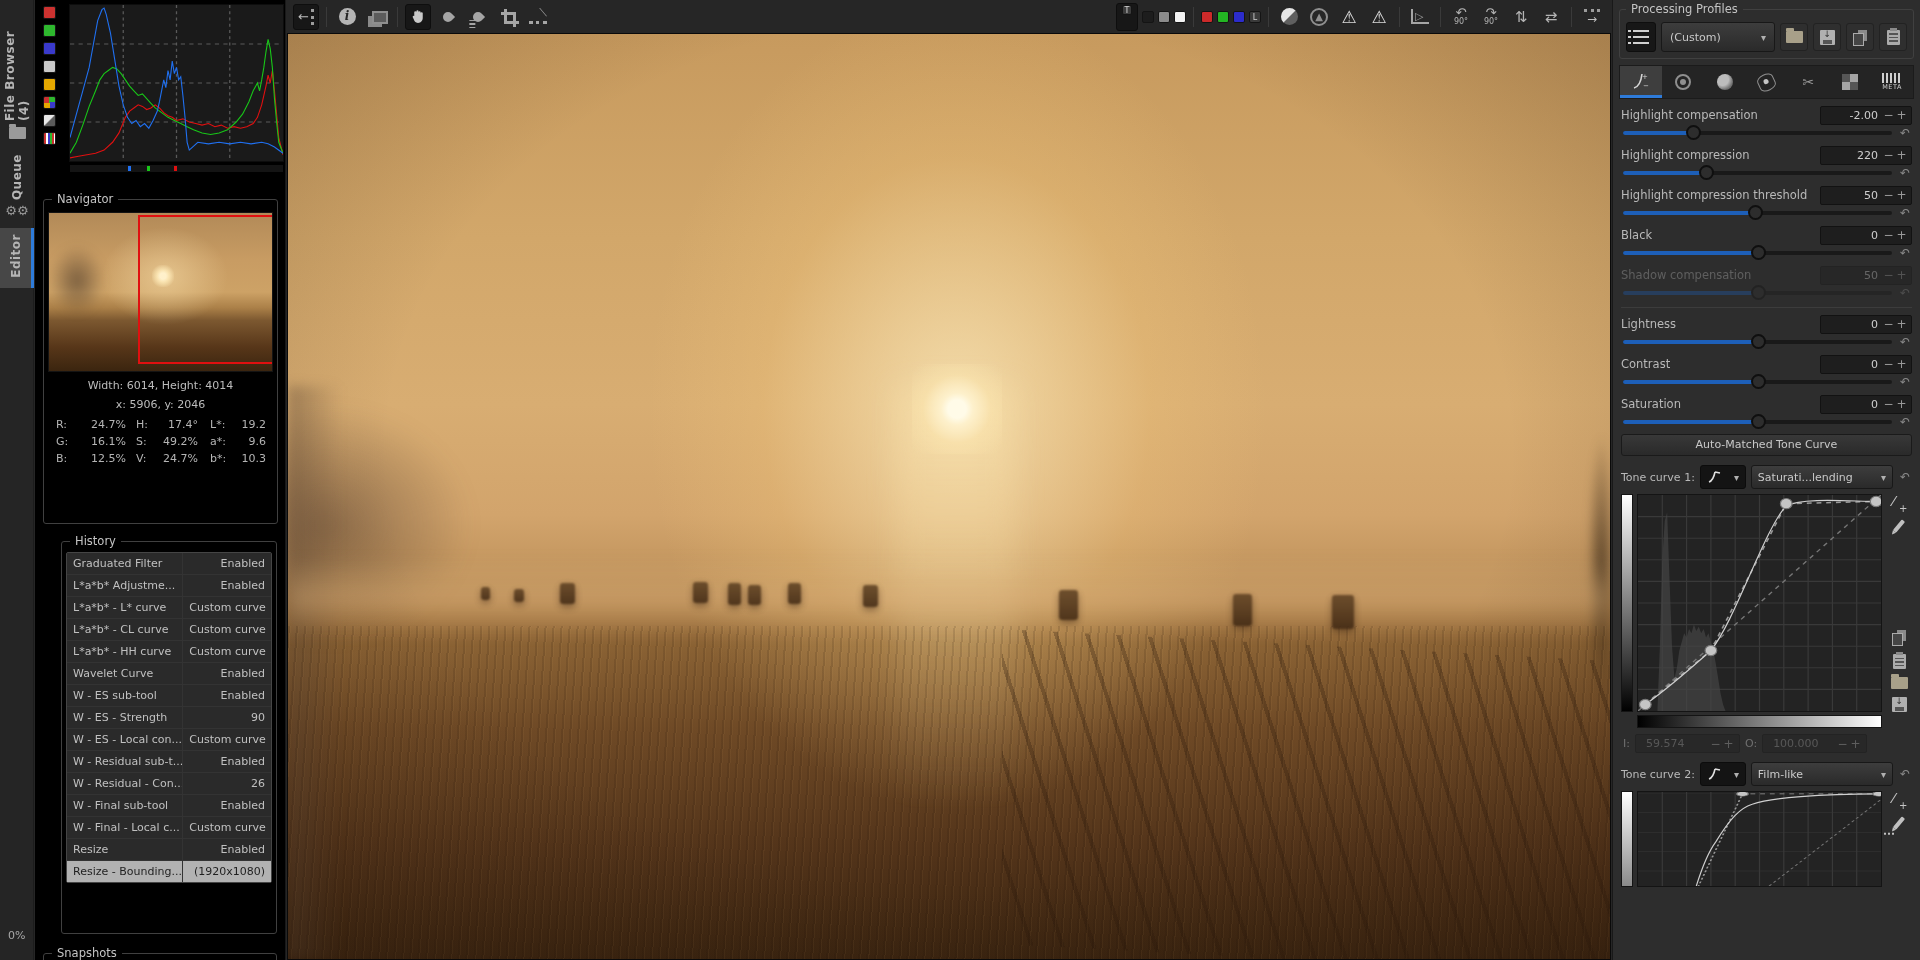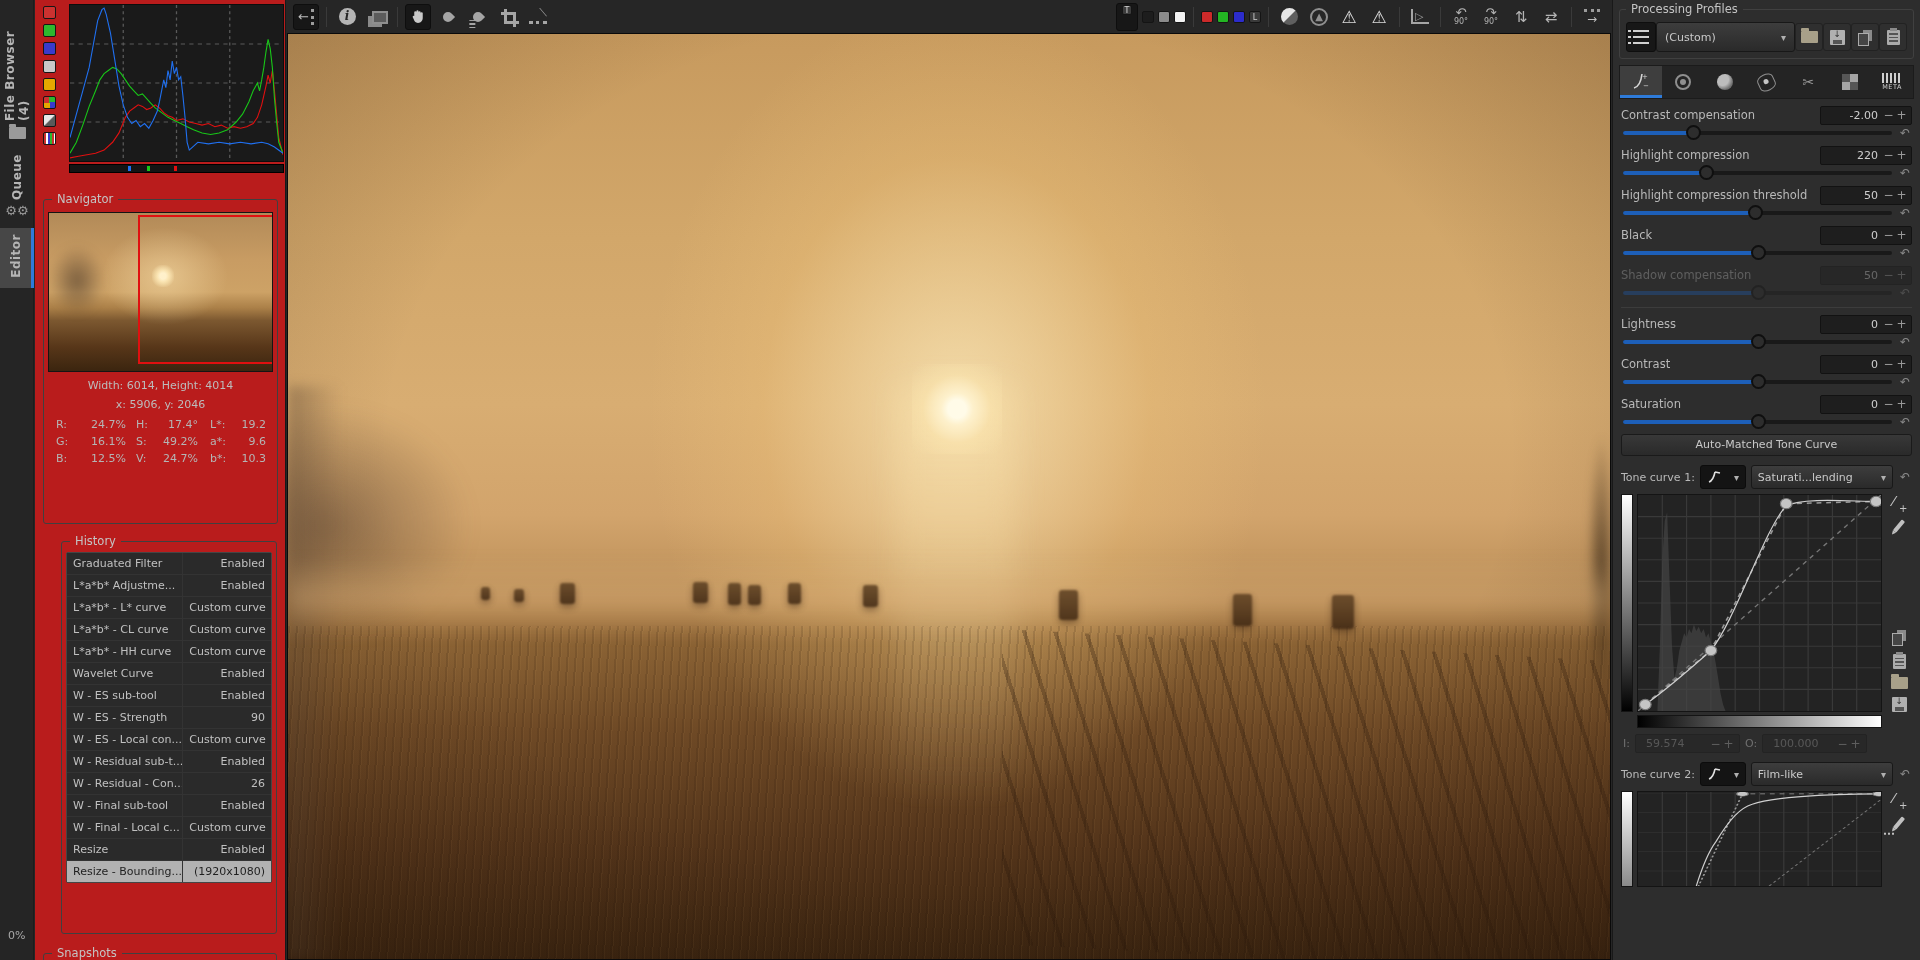--- a/index.html
+++ b/index.html
@@ -12,21 +12,21 @@
   .vtab .vlabel { writing-mode:vertical-rl; transform:rotate(180deg); font-weight:bold; color:#b5b5b5; font-size:12px; letter-spacing:.5px; }
   .vtab.active { background:#474747; border-right:3px solid #2e7bd9; }
   .ic-folder { width:17px; height:12px; background:#9a9a9a; border-radius:1px; position:relative; }
   .ic-folder:before { content:""; position:absolute; top:-3px; left:0; width:7px; height:3px; background:#9a9a9a; border-radius:1px 1px 0 0; }
   .ic-gears { color:#9a9a9a; font-size:13px; line-height:10px; }
   .ic-aperture { width:18px; height:18px; border-radius:50%;
     background:conic-gradient(#cfcfcf 0 50deg,#6e6e6e 50deg 70deg,#c0c0c0 70deg 120deg,#787878 120deg 140deg,#cfcfcf 140deg 190deg,#6e6e6e 190deg 210deg,#bdbdbd 210deg 260deg,#7a7a7a 260deg 280deg,#c9c9c9 280deg 330deg,#707070 330deg 360deg); }
   #queue-progress { position:absolute; left:8px; bottom:18px; color:#a8a8a8; }
 
   
-  #leftpanel { position:absolute; left:35px; top:0; width:251px; height:960px; background:#b91c1c; border-right:1px solid #191919; }
+  #leftpanel { position:absolute; left:35px; top:0; width:251px; height:960px; background:#000000; border-right:1px solid #191919; }
 
   
   #histo-wrap { position:absolute; left:0; top:0; width:251px; height:180px; display:flex; padding:4px 2px 0 8px; }
   #histo-btns { width:20px; display:flex; flex-direction:column; gap:5px; padding-top:2px; }
   .hbtn { width:13px; height:13px; border:1px solid #161616; border-radius:2px; }
   .hb-red { background:#cc3230; } .hb-green { background:#2eb82e; } .hb-blue { background:#3a3acc; }
   .hb-lum { background:#c9c9c9; } .hb-chroma { background:#e5a800; }
   .hb-rgb { background:conic-gradient(#2eb82e 0 90deg,#3a3acc 90deg 180deg,#e5a800 180deg 270deg,#cc3230 270deg 360deg); }
   .hb-grad { background:linear-gradient(135deg,#e8e8e8 45%,#5a5a5a 55%); }
   .hb-bars { background:repeating-linear-gradient(90deg,#cc3230 0 2px,#fff 2px 4px,#3a3acc 4px 6px,#2eb82e 6px 8px); }
@@ -110,21 +110,21 @@
   #furrows { right:0; top:66%; width:46%; height:34%;
     background:repeating-linear-gradient(72deg, transparent 0 26px, rgba(40,22,9,.28) 26px 30px); transform:skewY(3deg); }
   #vignette { inset:0; background:radial-gradient(ellipse at 50% 45%, transparent 60%, rgba(40,22,10,.25) 100%); }
   .bale { position:absolute; border-radius:3px; background:linear-gradient(180deg,#5d4022,#3c2511);
     box-shadow:0 3px 7px rgba(50,28,12,.55); filter:blur(1px); opacity:.85; }
 
   
   #rightpanel { position:absolute; left:1612px; top:0; width:308px; height:960px; background:#2d2d2d; border-left:1px solid #191919; padding:2px 6px; }
   #pp-frame { border:1px solid #404040; border-radius:3px; padding:6px; margin-top:0; }
   #pp-frame legend { color:#c4c4c4; padding:0 5px; font-size:11.5px; }
-  #pp-row { display:flex; align-items:center; }
+  #pp-row { display:flex; gap:5px; align-items:center; }
   .sqbtn { width:30px; height:30px; background:#171717; border:1px solid #0e0e0e; border-radius:3px; display:flex; align-items:center; justify-content:center; }
   .ic-list { width:16px; height:14px; background:
      repeating-linear-gradient(0deg,#d0d0d0 0 2px,transparent 2px 6px); position:relative; }
   .ic-list:before { content:""; position:absolute; left:-5px; top:0; width:3px; height:14px;
      background:repeating-linear-gradient(0deg,#d0d0d0 0 2px,transparent 2px 6px); }
   .combo { flex:1; height:30px; background:linear-gradient(#3d3d3d,#2a2a2a); border:1px solid #181818; border-radius:3px;
      display:flex; align-items:center; padding:0 8px; color:#c9c9c9; }
   .combo .arrow { margin-left:auto; color:#b0b0b0; font-size:10px; }
   .iconbtn { width:28px; height:28px; display:flex; align-items:center; justify-content:center; border:1px solid #222; border-radius:3px; background:#2f2f2f; }
   .ic-folder2 { width:17px; height:12px; background:#a8a089; border-radius:1px; position:relative; }
@@ -529,21 +529,21 @@
           <span class="bars"></span>
           <span class="txt">META</span>
         </span>
     </span>
   </div>
 
   <div id="exp-panel">
 
     <div class="sld">
       <div class="sld-top">
-        <span class="sld-label">Contrast compensation</span>
+        <span class="sld-label">Highlight compensation</span>
         <span class="sld-entry">
           <span class="sld-val">-2.00</span>
           <span class="pm">−</span>
           <span class="pm">+</span>
         </span>
       </div>
       <div class="sld-bot">
         <div class="sld-track">
             <div class="sld-fill" style="width:26%">
               <div class="sld-knob"></div>

